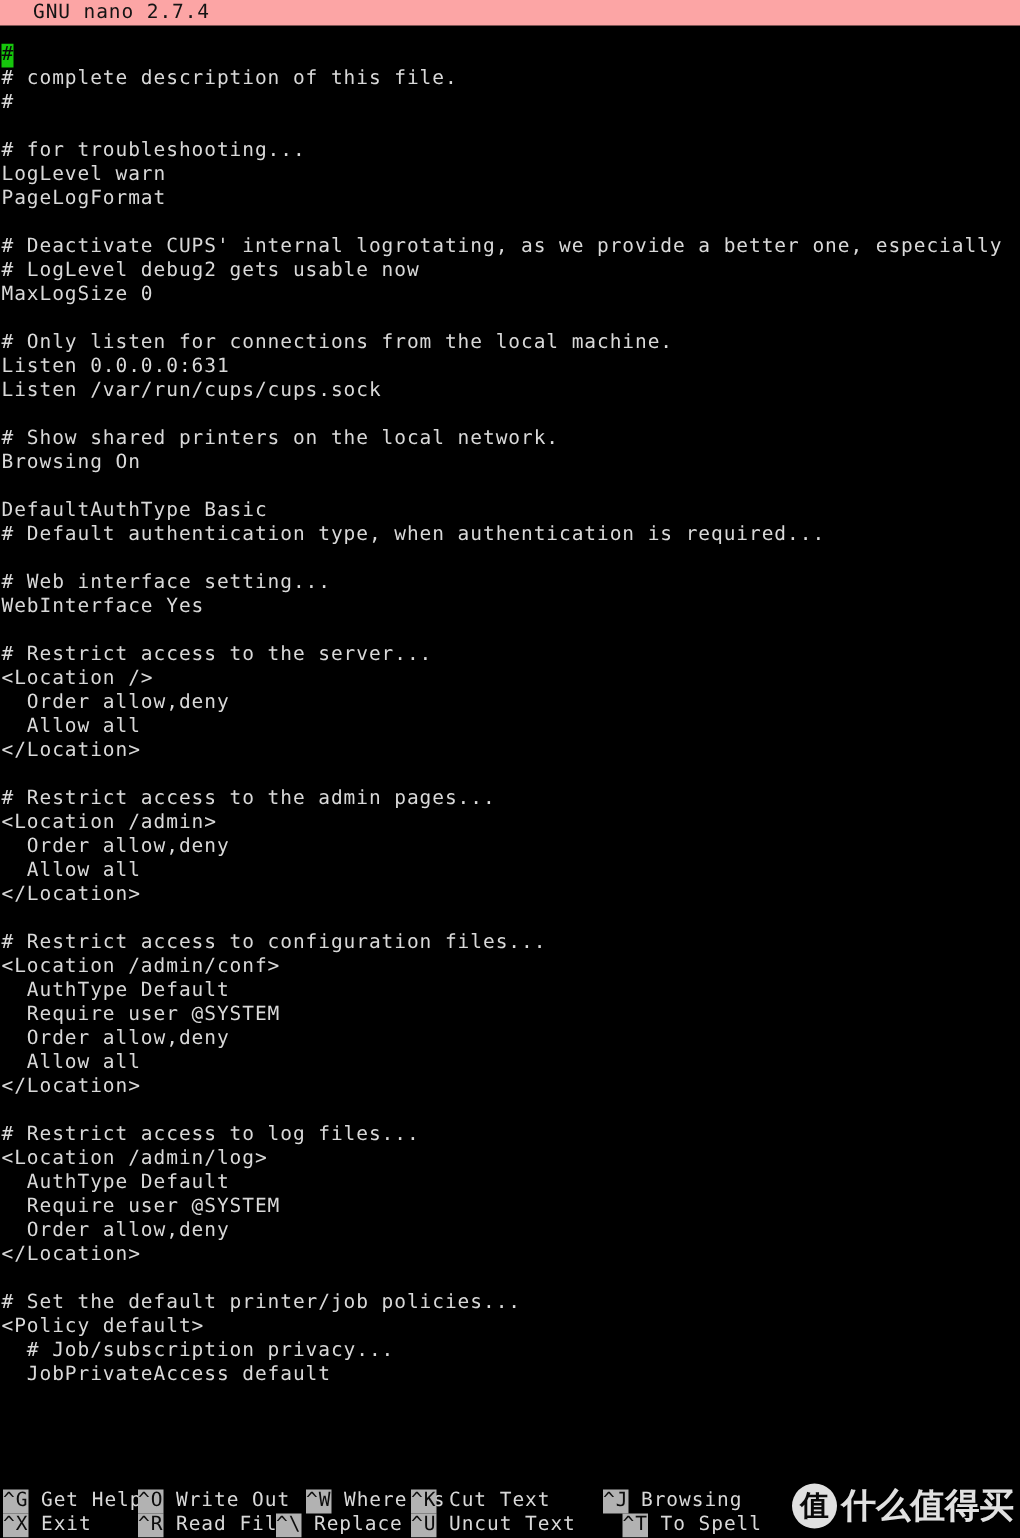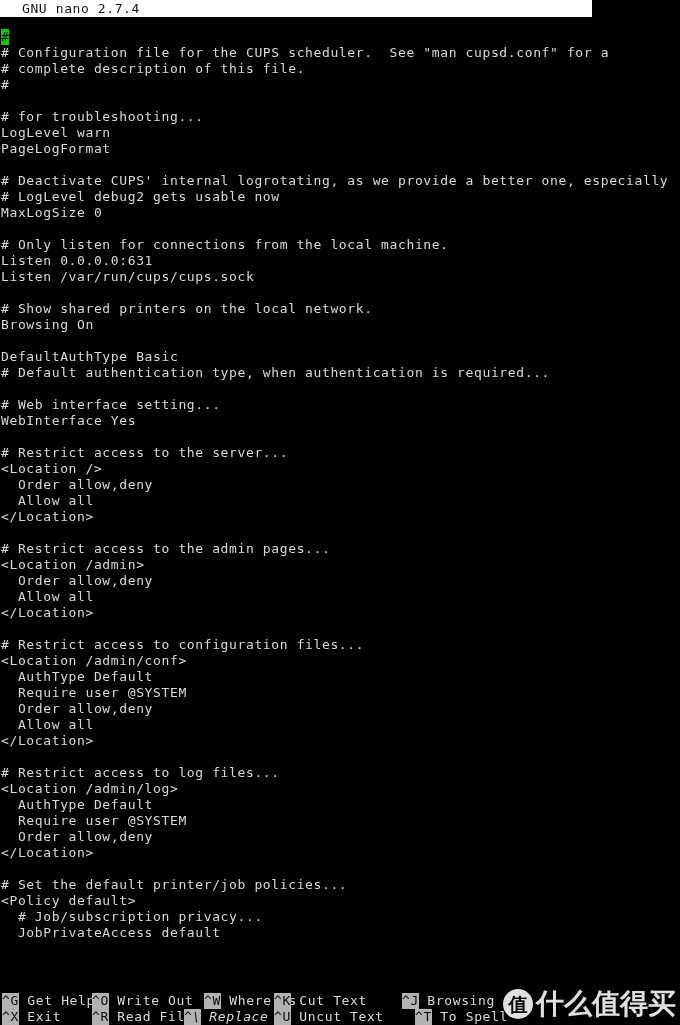--- a/index.html
+++ b/index.html
@@ -21,23 +21,23 @@
     height: 1025px;
     background: #000000;
     overflow: hidden;
   }
 
   
   .titlebar {
     position: absolute;
     left: 0;
     top: 0;
-    width: 592px;
+    width: 680px;
     height: 17px;
-    background: #ffffff;
+    background: #fca5a5;
     color: #141414;
     font-size: 13px;
     line-height: 17px;
     letter-spacing: 0.6px;
     white-space: pre;
     overflow: hidden;
   }
   .titlebar .tb-pad { display: inline-block; width: 22px; }
   .titlebar .tb-title { font-weight: normal; }
 
@@ -123,36 +123,35 @@
     font-family: "DejaVu Sans", "Liberation Sans", sans-serif;
     font-size: 19px;
     font-weight: bold;
     line-height: 30px;
     text-align: center;
     margin-right: 3px;
   }
   .wm-text {
     color: #ffffff;
     font-family: "DejaVu Sans", "Liberation Sans", sans-serif;
-    font-size: 28px;
+    font-size: 23px;
     font-weight: bold;
     letter-spacing: 0px;
     line-height: 30px;
   }
 </style>
 </head>
 <body>
 
 <div id="app">
 
   <div class="titlebar"><span class="tb-pad"></span><span class="tb-title">GNU nano 2.7.4</span></div>
 
   <div class="editor" id="editor">
       <div class="line"><span class="cursor-cell">#</span></div>
-      <div class="line"># Configuration file for the CUPS scheduler.  See "man cupsd.conf" for a</div>
       <div class="line"># complete description of this file.</div>
       <div class="line">#</div>
       <div class="line blank">&nbsp;</div>
       <div class="line"># for troubleshooting...</div>
       <div class="line">LogLevel warn</div>
       <div class="line">PageLogFormat</div>
       <div class="line blank">&nbsp;</div>
       <div class="line"># Deactivate CUPS' internal logrotating, as we provide a better one, especially</div>
       <div class="line"># LogLevel debug2 gets usable now</div>
       <div class="line">MaxLogSize 0</div>
@@ -207,21 +206,21 @@
     <div class="sc-row row1" id="sc-row1">
         <span class="sc-item" style="left: 2px;"><span class="sc-key">^G</span><span class="sc-label"> Get Help</span></span>
         <span class="sc-item" style="left: 92px;"><span class="sc-key">^O</span><span class="sc-label"> Write Out</span></span>
         <span class="sc-item" style="left: 184px; margin-left: 20px;"><span class="sc-key">^W</span><span class="sc-label"> Where Is</span></span>
         <span class="sc-item" style="left: 274px;"><span class="sc-key">^K</span><span class="sc-label"> Cut Text</span></span>
         <span class="sc-item" style="left: 402px;"><span class="sc-key">^J</span><span class="sc-label"> Browsing</span></span>
       </div>
     <div class="sc-row row2" id="sc-row2">
         <span class="sc-item" style="left: 2px;"><span class="sc-key">^X</span><span class="sc-label"> Exit</span></span>
         <span class="sc-item" style="left: 92px;"><span class="sc-key">^R</span><span class="sc-label"> Read File</span></span>
-        <span class="sc-item" style="left: 184px; font-style: italic;"><span class="sc-key">^\</span><span class="sc-label"> Replace</span></span>
+        <span class="sc-item" style="left: 184px;"><span class="sc-key">^\</span><span class="sc-label"> Replace</span></span>
         <span class="sc-item" style="left: 274px;"><span class="sc-key">^U</span><span class="sc-label"> Uncut Text</span></span>
         <span class="sc-item" style="left: 415px;"><span class="sc-key">^T</span><span class="sc-label"> To Spell</span></span>
       </div>
   </div>
 
   <div class="watermark">
     <div class="wm-badge">值</div>
     <div class="wm-text">什么值得买</div>
   </div>
 

